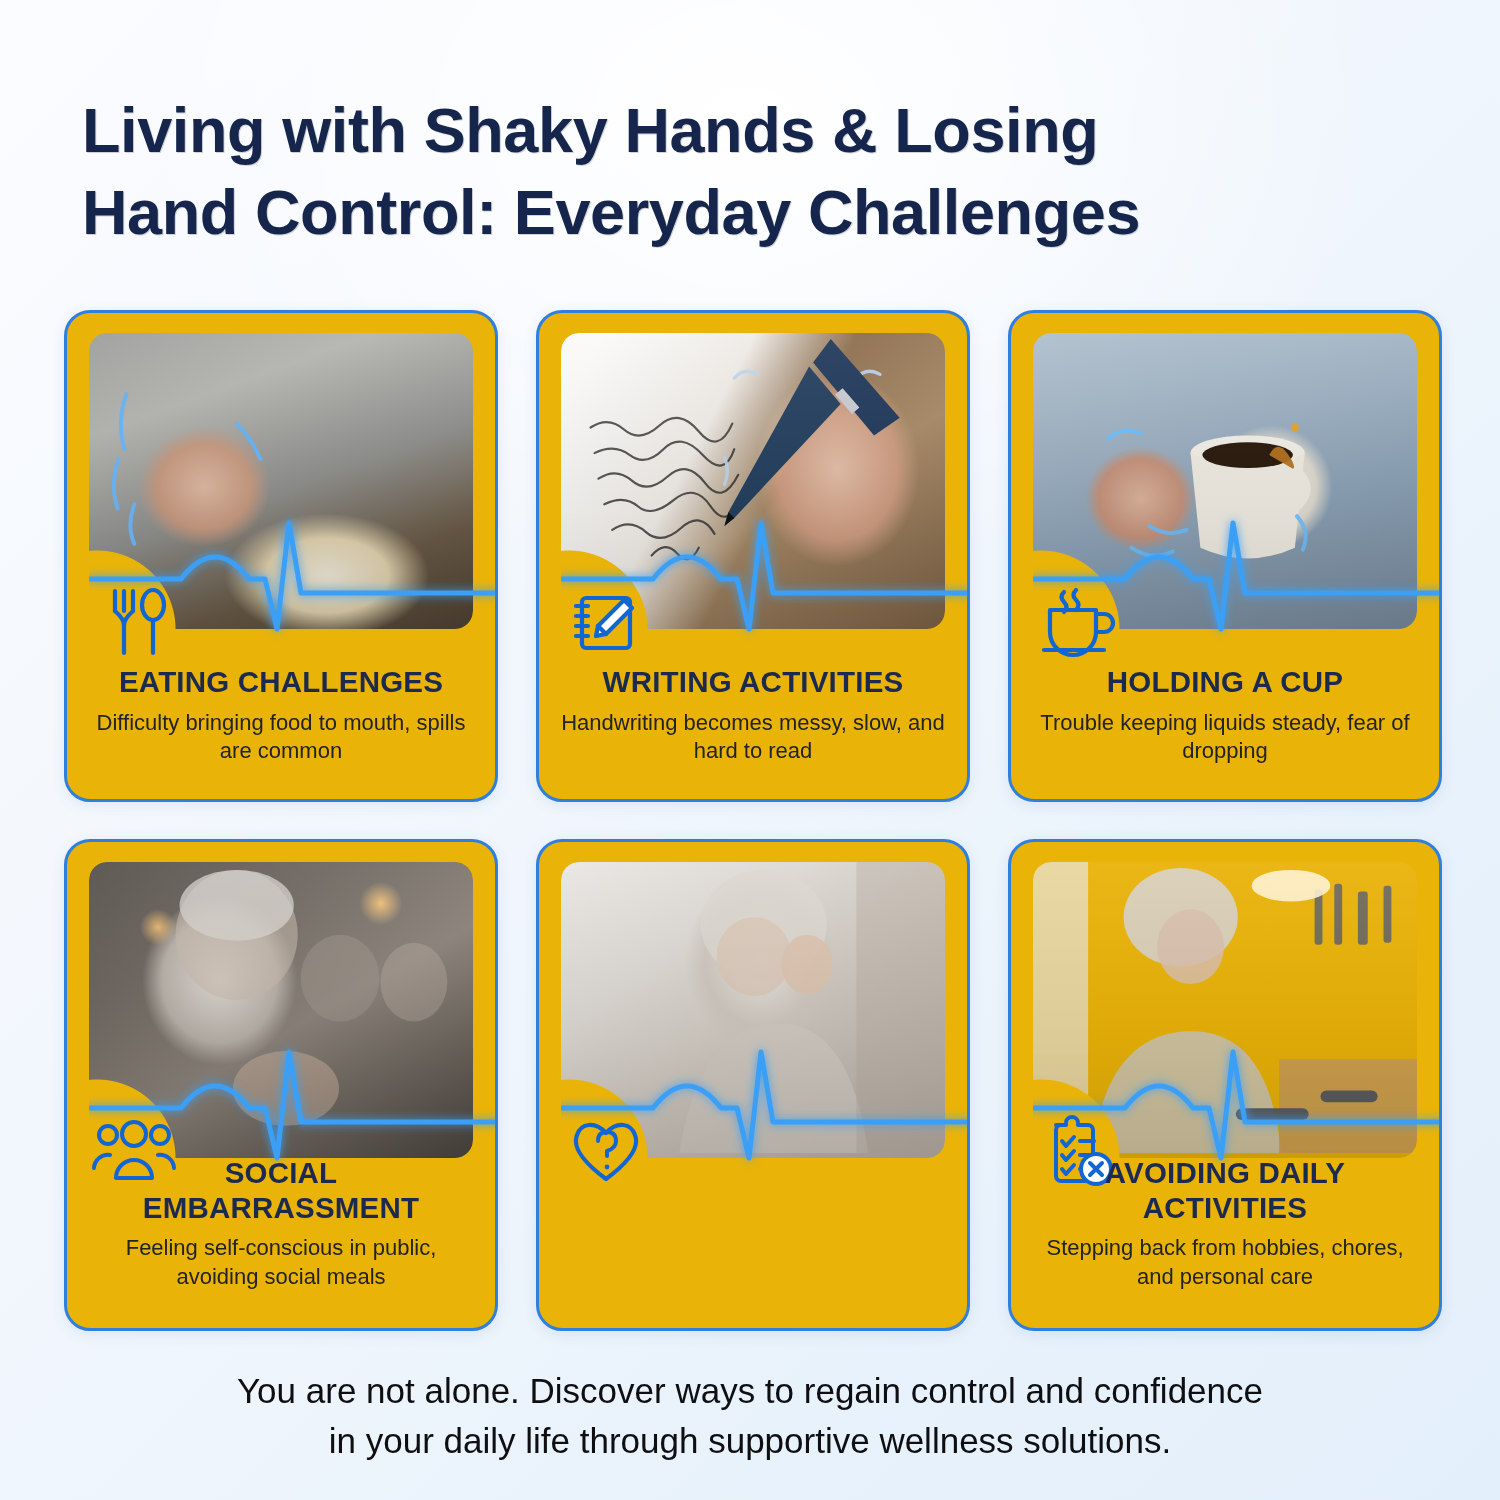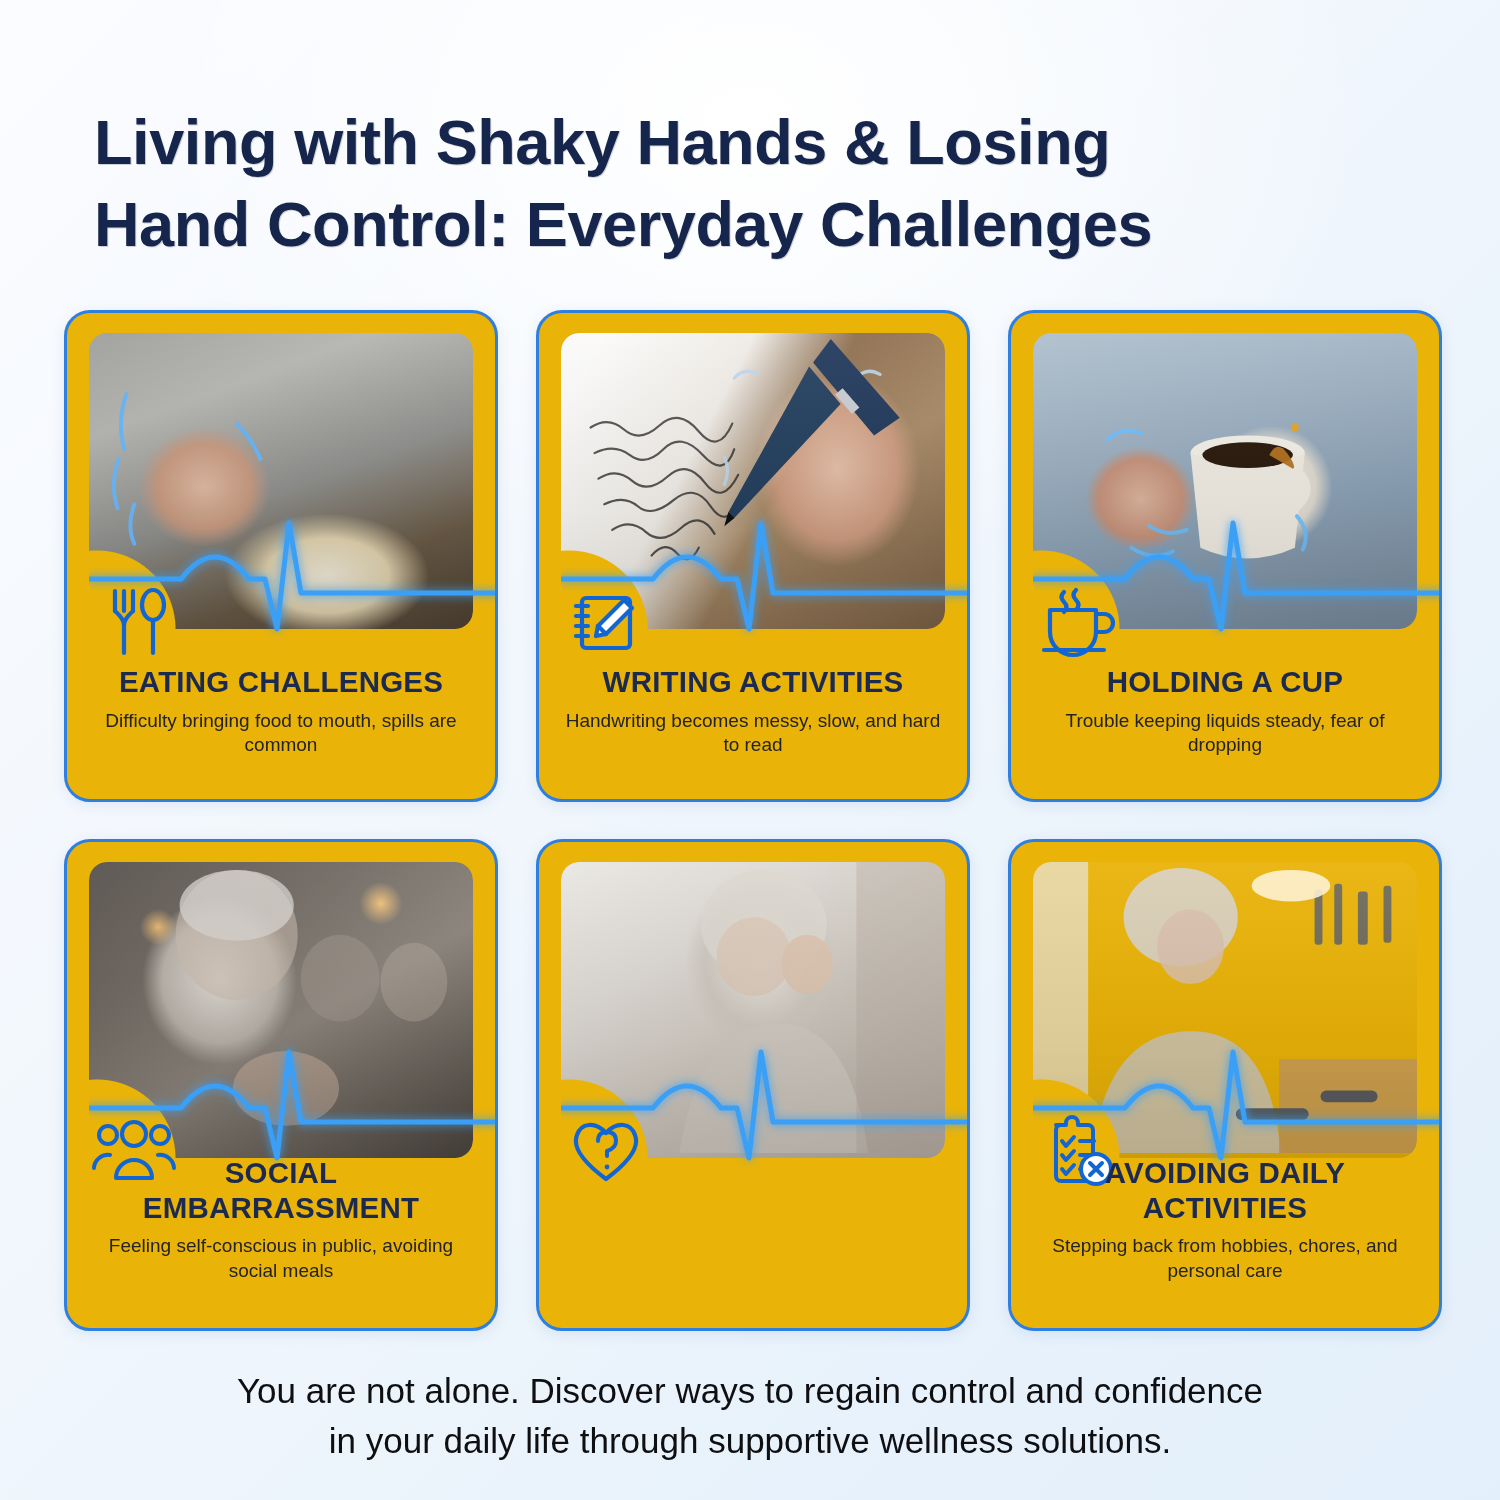--- a/index.html
+++ b/index.html
@@ -15,21 +15,21 @@
     background:
       radial-gradient(ellipse 60% 45% at 50% 8%, #ffffff 0%, rgba(255,255,255,0) 70%),
       linear-gradient(135deg, #fbfcff 0%, #f4f8fd 28%, #eef5fc 55%, #e6f1fb 80%, #e3effa 100%);
     position: relative;
   }
 
   .page {
     width: 1500px;
     height: 1500px;
     position: relative;
-    padding: 16px;
+    padding: 4px;
   }
 
   
   .header {
     padding: 86px 78px 0 78px;
   }
   .headline {
     font-size: 63px;
     line-height: 1.30;
     font-weight: bold;
@@ -160,21 +160,21 @@
   }
   .card-title {
     font-size: 29.5px;
     font-weight: bold;
     letter-spacing: 0.2px;
     color: #1b2a4e;
     line-height: 1.17;
     margin-bottom: 9px;
   }
   .card-desc {
-    font-size: 19px;
+    font-size: 22px;
     line-height: 1.30;
     color: #232323;
   }
   .card.tall-title .card-text { top: 314px; }
 
   
   .footer {
     position: absolute;
     left: 90px;
     right: 90px;

